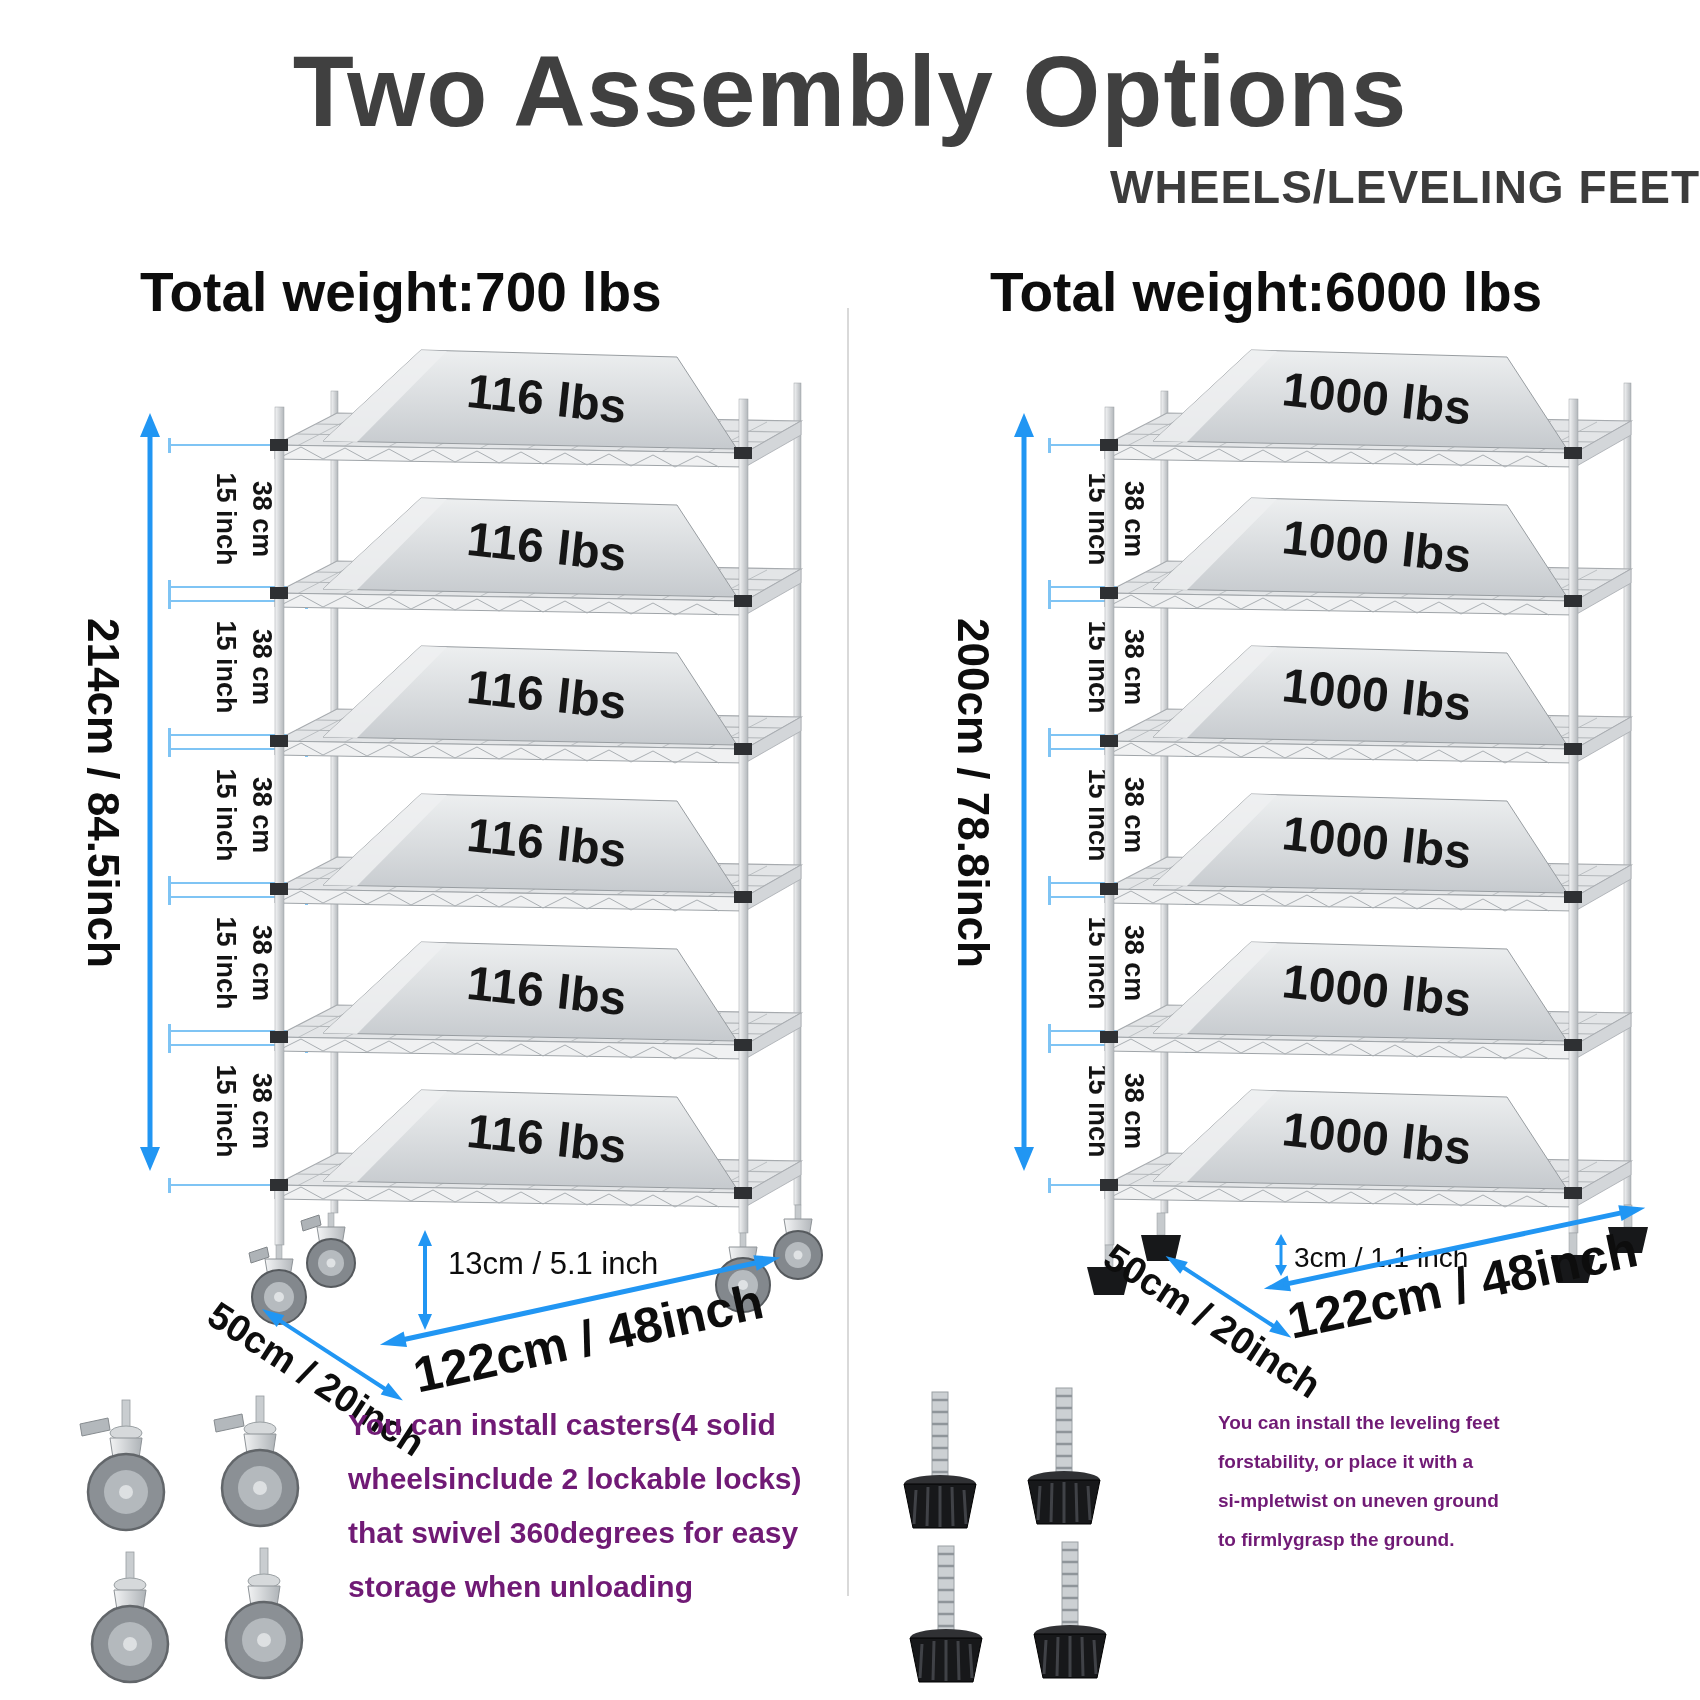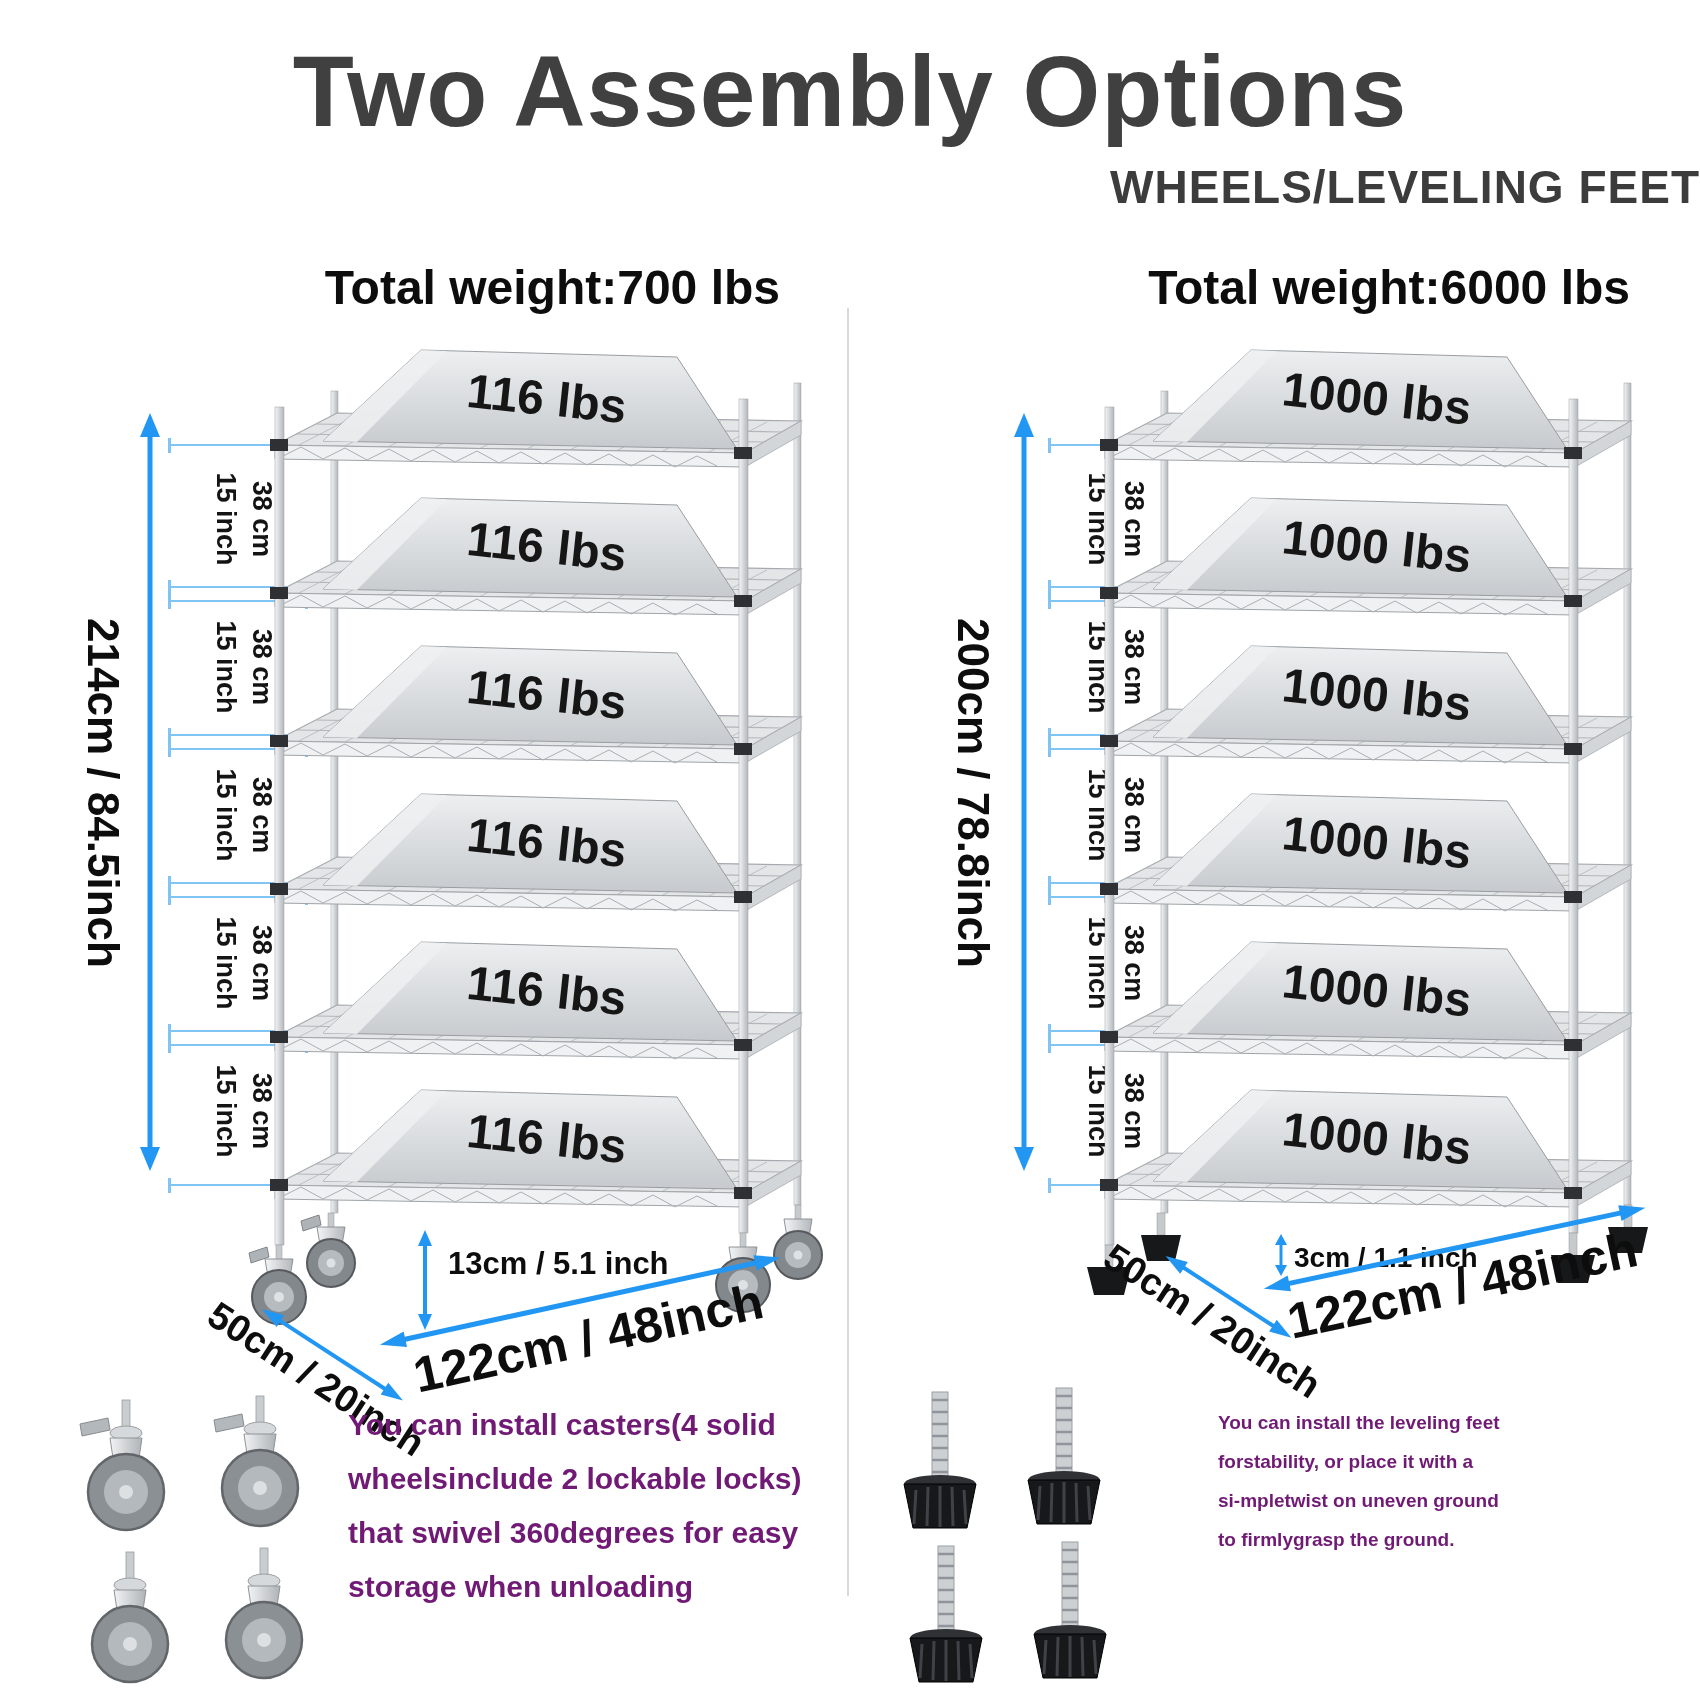--- a/index.html
+++ b/index.html
@@ -2,39 +2,39 @@
 <html><head>
 <meta charset="utf-8">
 <style>
   html,body{margin:0;padding:0;background:#ffffff;}
   .canvas{position:relative;width:1700px;height:1700px;background:#ffffff;overflow:hidden;
           font-family:"Liberation Sans","DejaVu Sans",sans-serif;color:#111;}
   .title{position:absolute;left:0;right:0;top:34px;text-align:center;
          font-size:100px;font-weight:bold;color:#404040;letter-spacing:1px;}
   .subtitle{position:absolute;left:0;right:0;top:160px;text-align:right;
             font-size:46px;font-weight:bold;color:#3c3c3c;letter-spacing:1px;}
-  .col-head{position:absolute;width:640px;text-align:right;font-size:48px;font-weight:bold;color:#0d0d0d;}
+  .col-head{position:absolute;width:640px;text-align:left;font-size:55px;font-weight:bold;color:#0d0d0d;}
   #left-head{left:140px;top:260px;}
   #right-head{left:990px;top:260px;}
   .divider{position:absolute;left:847px;top:308px;width:2px;height:1288px;background:#d9d9d9;}
   .varrow{position:absolute;}
   .hlabel{position:absolute;transform:translate(-50%,-50%) rotate(90deg);
           font-size:44px;font-weight:bold;color:#0d0d0d;white-space:nowrap;}
   .tick{position:absolute;width:140px;height:0;border-top:2px solid #7fc4f4;}
   .tick::before,.tick::after{content:"";position:absolute;top:-8px;width:3px;height:15px;background:#7fc4f4;}
   .tick::before{left:0;}
   .tick::after{right:0;}
   .tick.tl{left:168px;} .tick.tr{left:1048px;}
   .gap{position:absolute;transform:translate(-50%,-50%) rotate(90deg);text-align:center;
        font-weight:bold;font-size:27px;line-height:1.35;color:#141414;white-space:nowrap;}
   .gap span{display:block;}
   .gl{left:244px;} .gr{left:1116px;}
   .unit{position:absolute;width:580px;height:1030px;}
   svg text{font-family:"Liberation Sans","DejaVu Sans",sans-serif;font-weight:bold;}
-  .small-dim{position:absolute;font-weight:bold;color:#0d0d0d;white-space:nowrap;}
+  .small-dim{position:absolute;font-weight:normal;color:#0d0d0d;white-space:nowrap;}
   .diag{position:absolute;display:flex;flex-direction:column;align-items:center;transform-origin:left top;}
   .diag .lbl{font-weight:bold;color:#0d0d0d;white-space:nowrap;}
   .note{position:absolute;font-weight:bold;color:#701a75;}
   .note div{white-space:nowrap;}
   #left-note{left:348px;top:1398px;font-size:30px;line-height:1.8;}
   #right-note{left:1218px;top:1404px;font-size:19px;line-height:2.05;}
   .icons{position:absolute;}
 </style>
 </head>
 <body>

